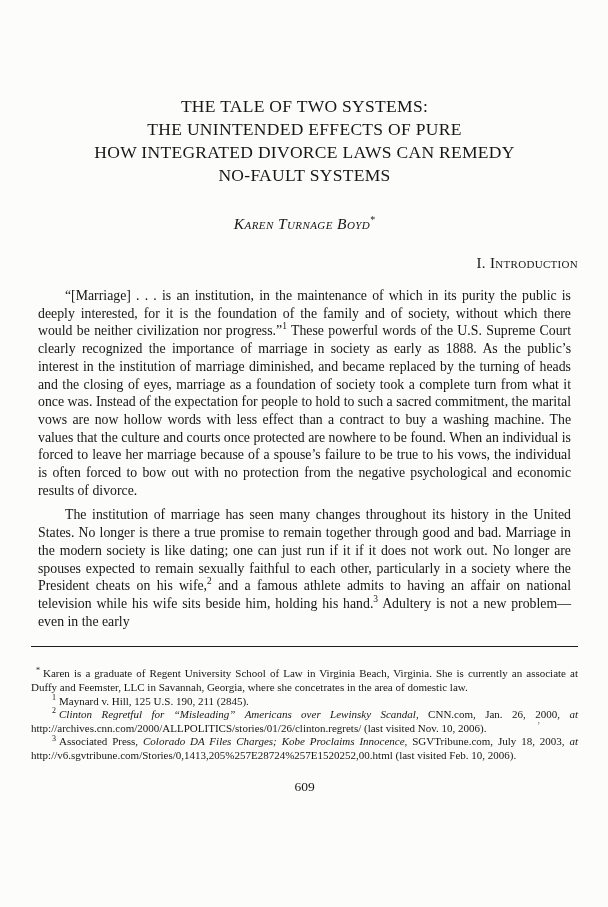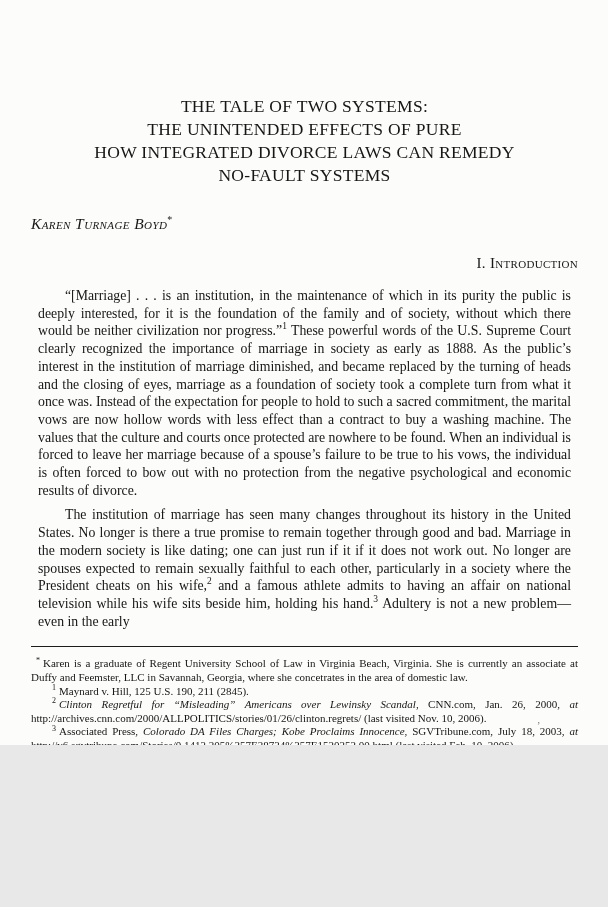--- a/index.html
+++ b/index.html
@@ -1,37 +1,37 @@
 <!DOCTYPE html>
 <html><head>
 <meta charset="utf-8">
 <style>
   html, body { margin: 0; padding: 0; }
   body { background: #e8e8e8; }
   .page {
     position: relative;
     width: 608px;
-    height: 745px;
+    height: 907px;
     margin: 0 auto;
     background: #fcfcfa;
     color: #161616;
     font-family: "Liberation Serif", "DejaVu Serif", serif;
     box-sizing: border-box;
     padding: 95px 30px 0 31px;
     overflow: hidden;
   }
   .title {
     text-align: center;
     font-size: 17.5px;
     line-height: 23px;
     letter-spacing: 0.3px;
     font-weight: 400;
   }
   .author-line {
-    text-align: left;
+    text-align: center;
     margin-top: 27px;
     font-size: 15.5px;
     line-height: 20px;
   }
   .author-name {
     font-style: italic;
     font-variant: small-caps;
     letter-spacing: 0.4px;
   }
   .author-line sup {
@@ -63,21 +63,21 @@
     vertical-align: super;
   }
   .it { font-style: italic; }
   .footnote-separator {
     margin: 16px 0 0 0;
     border: none;
     border-top: 1.4px solid #1c1c1c;
     width: 100%;
   }
   .footnotes {
-    margin-top: 10px;
+    margin-top: 20px;
     font-size: 11px;
     line-height: 13.6px;
     text-align: justify;
   }
   .footnotes p { margin: 0; text-indent: 21px; }
   .footnotes p.fn-star { text-indent: 5px; }
   .fn-marker {
     font-size: 8px;
     line-height: 0;
     vertical-align: super;
@@ -122,16 +122,17 @@
 
   <hr class="footnote-separator">
 
   <div class="footnotes">
     <p class="fn-star"><sup class="fn-marker">*</sup><span><span>Karen is a graduate of Regent University School of Law in Virginia Beach, Virginia.  She is currently an associate at Duffy and Feemster, LLC in Savannah, Georgia, where she concetrates in the area of domestic law.</span></span></p>
     <p><sup class="fn-marker">1</sup><span><span>Maynard v. Hill, 125 U.S. 190, 211 (2845).</span></span></p>
     <p><sup class="fn-marker">2</sup><span><span class="it">Clinton Regretful for “Misleading” Americans over Lewinsky Scandal</span><span>, CNN.com, Jan. 26, 2000, </span><span class="it">at</span><span> http://archives.cnn.com/2000/ALLPOLITICS/stories/01/26/clinton.regrets/ (last visited Nov. 10, 2006).</span></span></p>
     <p><sup class="fn-marker">3</sup><span><span>Associated Press, </span><span class="it">Colorado DA Files Charges; Kobe Proclaims Innocence</span><span>, SGVTribune.com, July 18, 2003, </span><span class="it">at</span><span> http://v6.sgvtribune.com/Stories/0,1413,205%257E28724%257E1520252,00.html (last visited Feb. 10, 2006).</span></span></p>
   </div>
 
+  <div class="page-number">609</div>
 
   <span class="scan-artifact">’</span>
 
 </div>
 
 </body></html>

